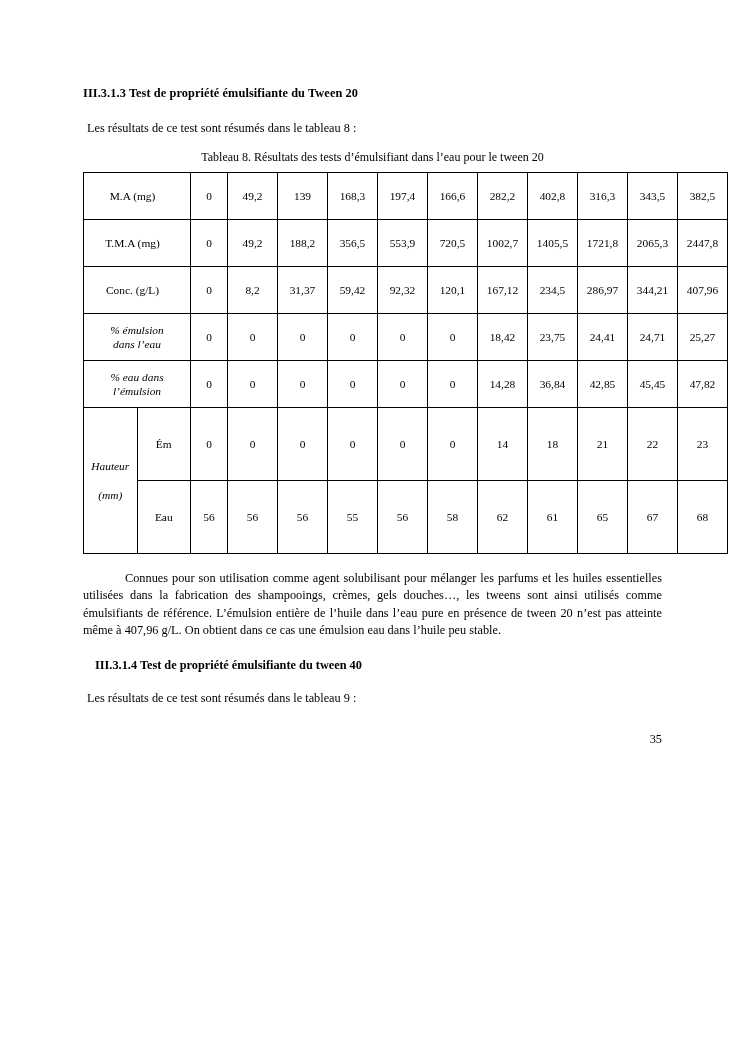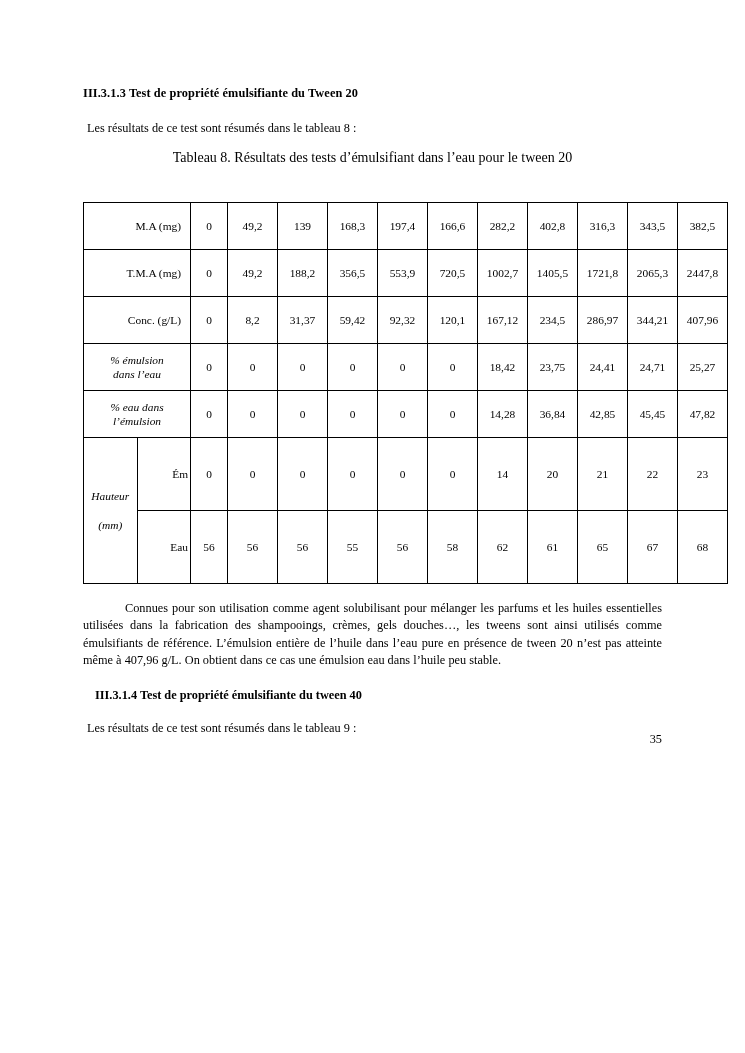--- a/index.html
+++ b/index.html
@@ -27,52 +27,52 @@
     font-size: 12.3px;
     margin: 0 0 20px 0;
     letter-spacing: 0.1px;
   }
   .para {
     font-size: 12.3px;
     margin: 0 0 14px 4px;
     text-align: justify;
   }
   .caption {
-    font-size: 14px;
-    text-align: center;
-    margin: 0 0 36px 0;
+    font-size: 12px;
+    text-align: center;
+    margin: 0 0 7px 0;
   }
   table.data {
     border-collapse: collapse;
     width: 100%;
     table-layout: fixed;
     margin: 0 0 0 0;
   }
   table.data td, table.data th {
     border: 1px solid #000000;
     text-align: center;
     vertical-align: middle;
     font-size: 11.4px;
     padding: 0;
     height: 46px;
     font-weight: normal;
     line-height: 1.25;
   }
   table.data td.rowhead, table.data th.rowhead {
-    text-align: right;
+    text-align: center;
     padding-right: 9px;
     width: 97px;
   }
   table.data td.rowhead-center {
     text-align: center;
     padding: 0 4px;
     font-style: italic;
   }
   table.data td.sub {
-    text-align: right;
+    text-align: center;
     width: 27px;
     padding: 13px 2px;
   }
   table.data td.datacell {
     width: 49px;
   }
   table.data td.first {
     width: 36px;
   }
   .tall td { height: 56px; }
@@ -195,21 +195,21 @@
           <div>(mm)</div>
         </td>
         <td class="sub">Ém</td>
         <td class="datacell first">0</td>
         <td class="datacell">0</td>
         <td class="datacell">0</td>
         <td class="datacell">0</td>
         <td class="datacell">0</td>
         <td class="datacell">0</td>
         <td class="datacell">14</td>
-        <td class="datacell">20</td>
+        <td class="datacell">18</td>
         <td class="datacell">21</td>
         <td class="datacell">22</td>
         <td class="datacell">23</td>
       </tr>
       <tr>
         <td class="sub">Eau</td>
         <td class="datacell first">56</td>
         <td class="datacell">56</td>
         <td class="datacell">56</td>
         <td class="datacell">55</td>

